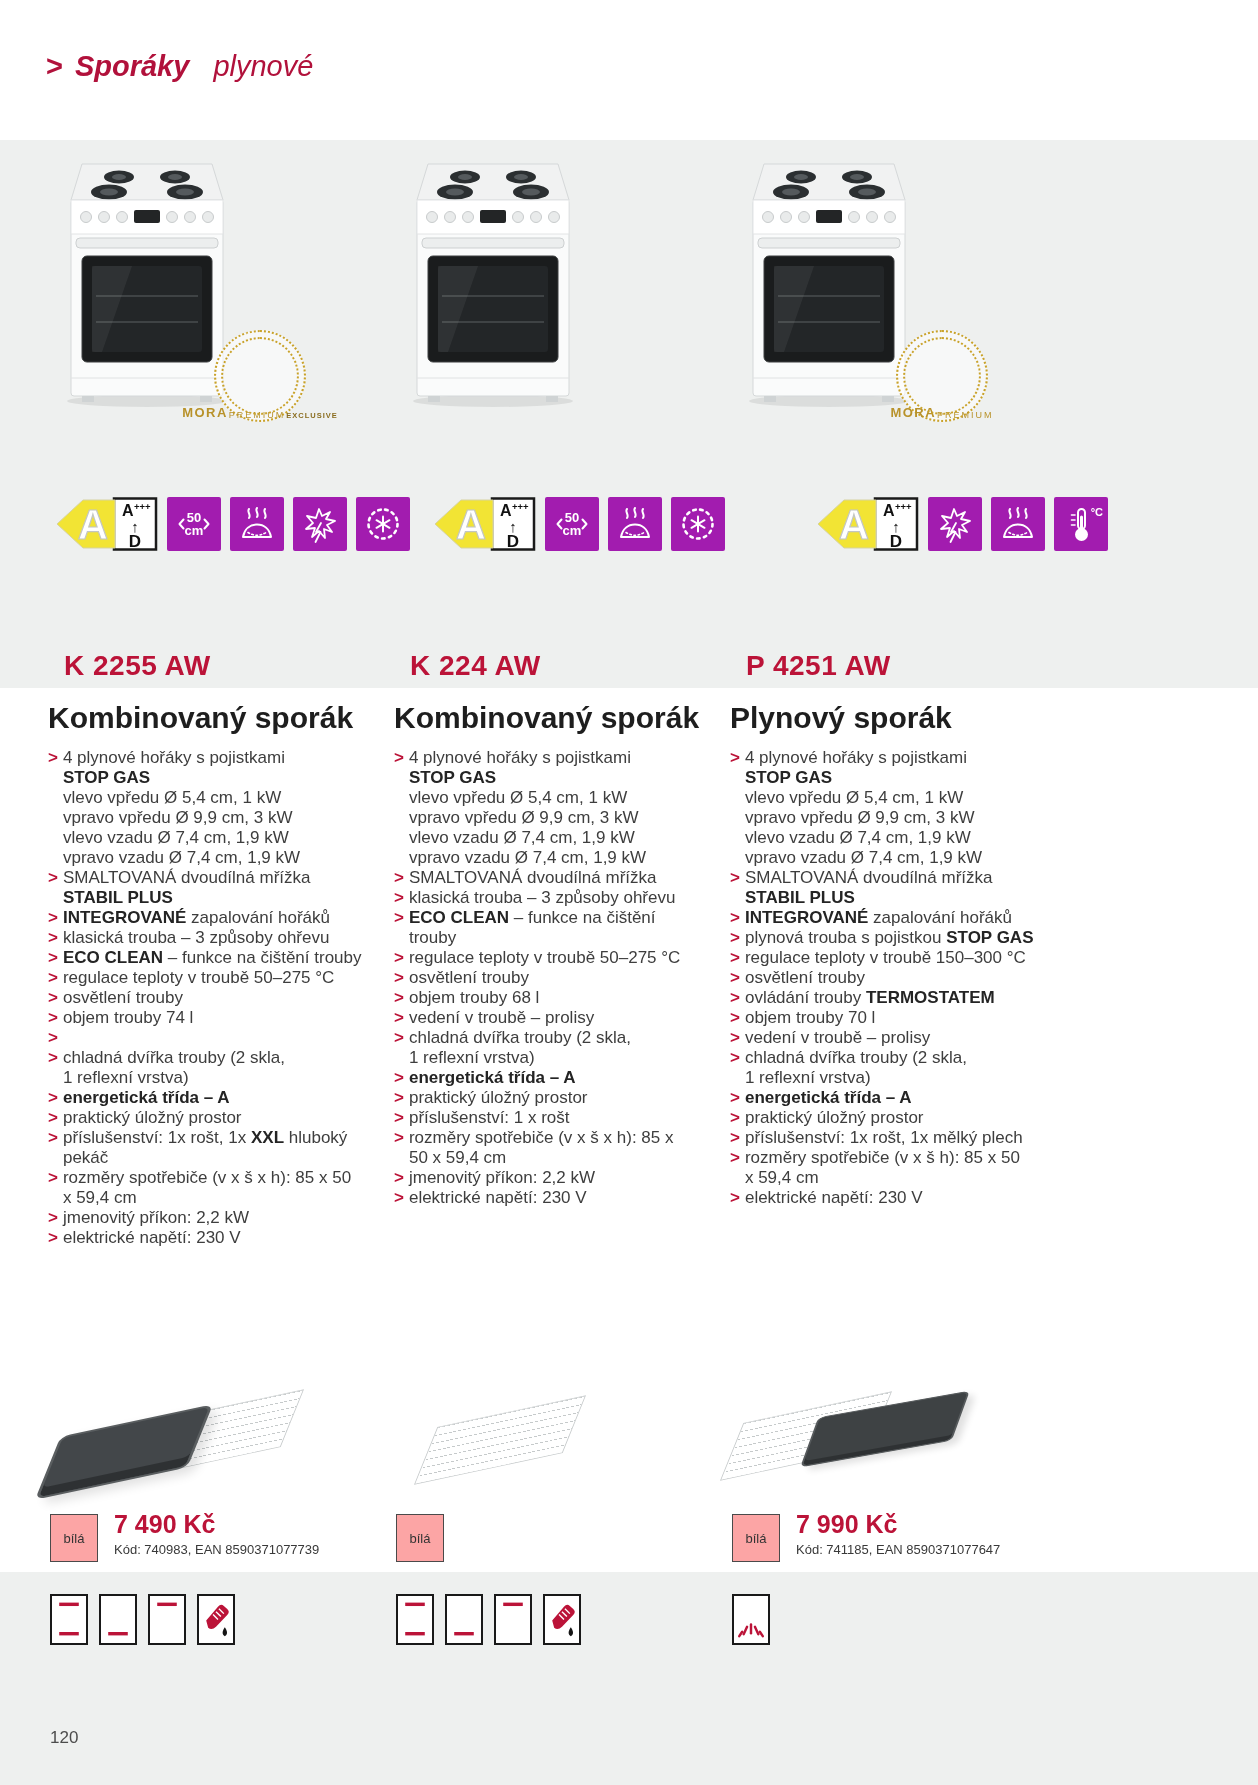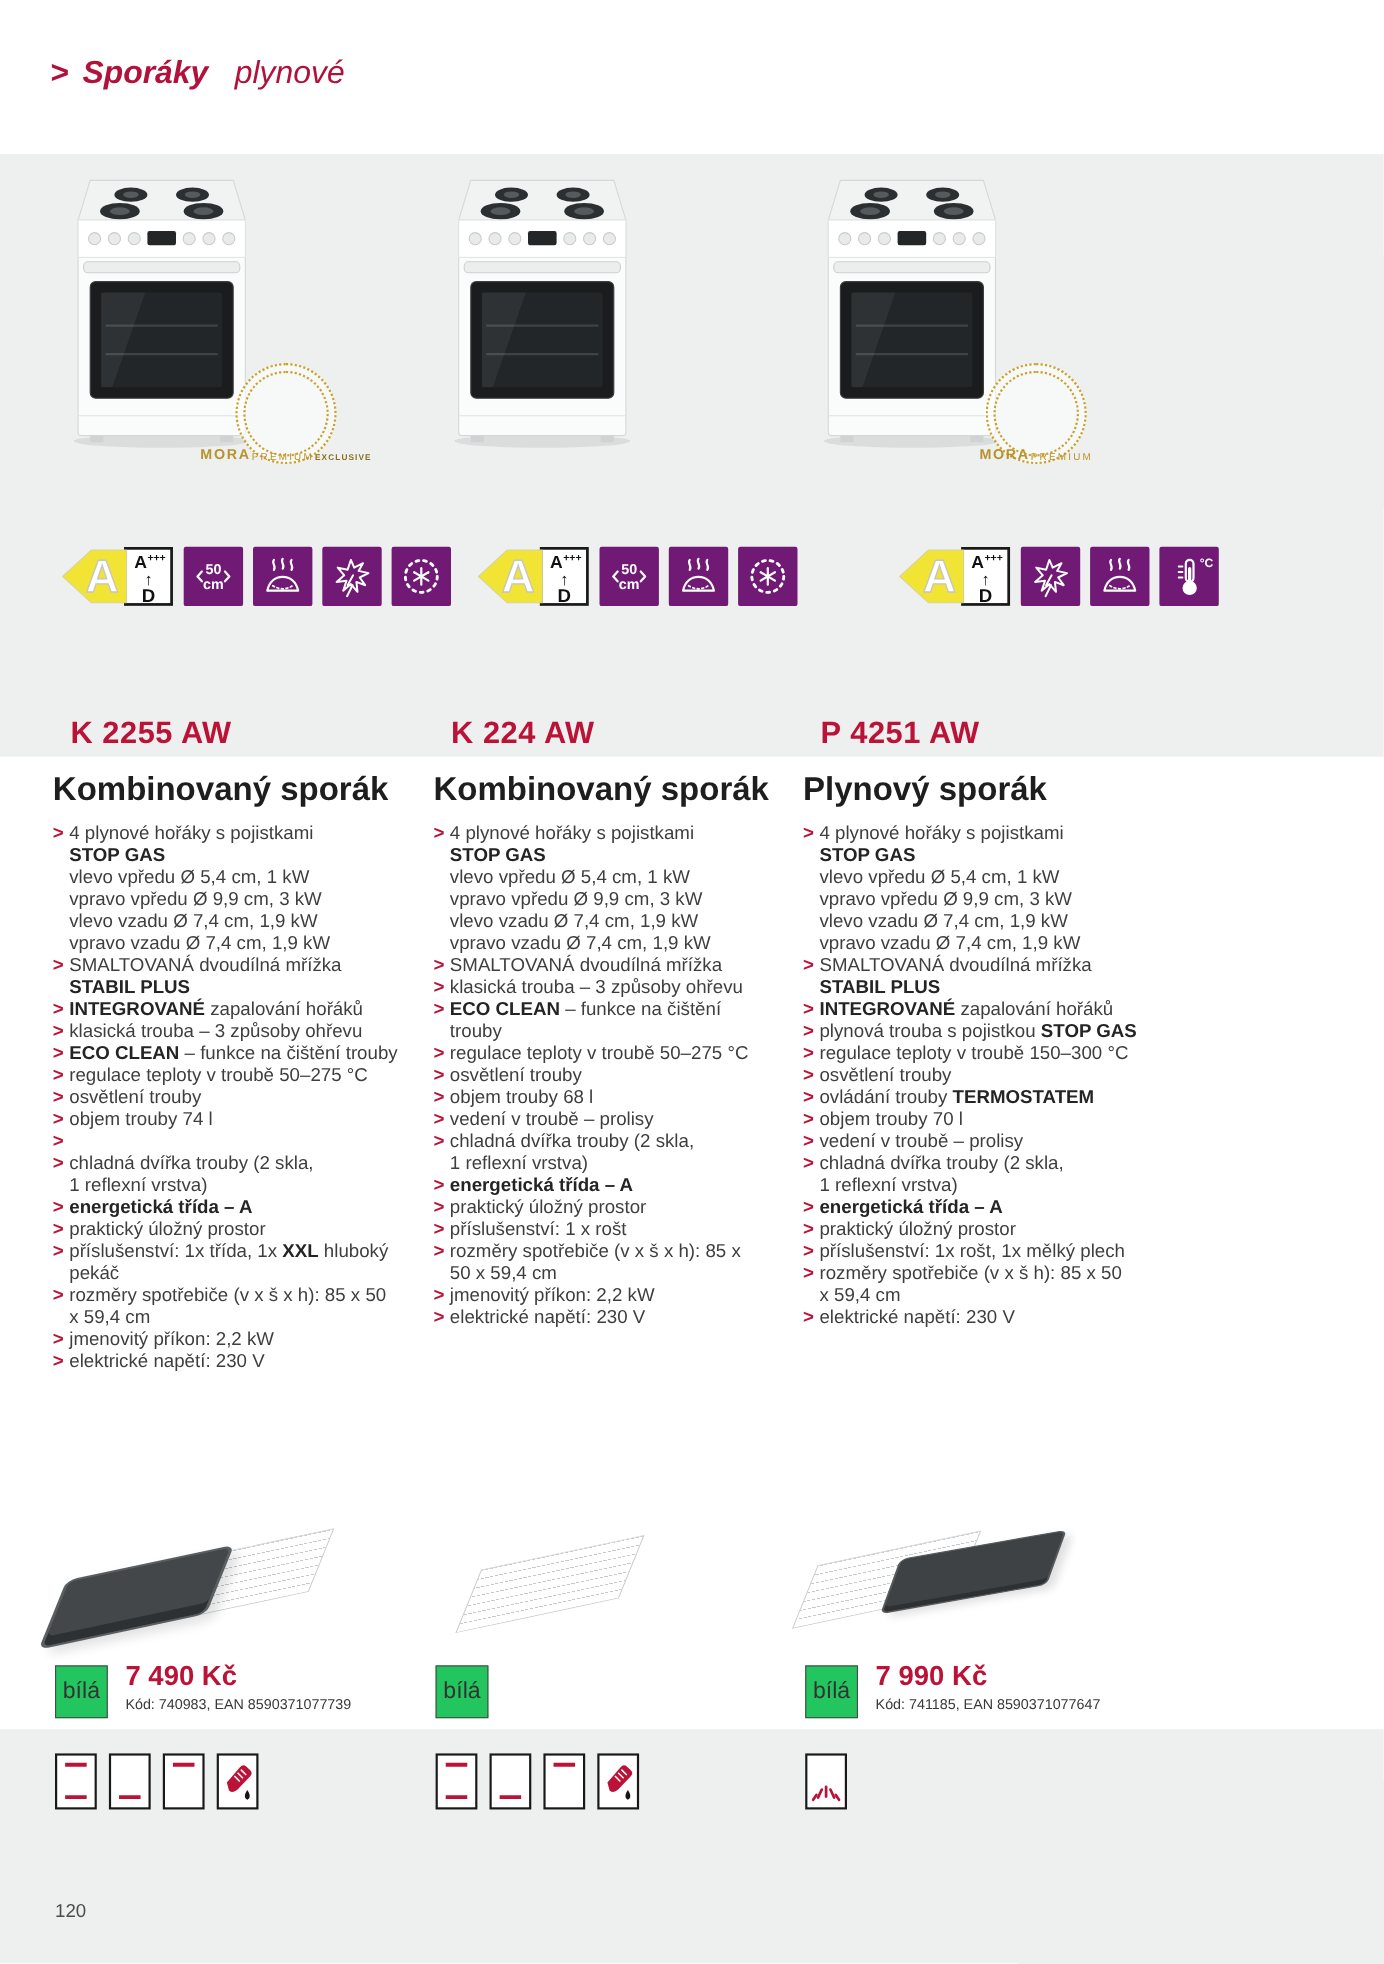--- a/index.html
+++ b/index.html
@@ -31,21 +31,21 @@
   .badge .bl{color:#b8922a;}
   .badge .bl1{font-size:13px;font-weight:bold;letter-spacing:1.5px;}
   .badge .bl2{font-size:9px;letter-spacing:2px;}
   .badge .bl3{font-size:7.5px;font-weight:bold;letter-spacing:1px;color:#8a6d1f;}
   
   .energy-row{position:absolute;top:497px;display:flex;align-items:center;gap:9px;}
   .c1 .energy-row{left:7px;}
   .c2 .energy-row{left:39px;}
   .c3 .energy-row{left:86px;}
   .elabel{flex:0 0 auto;display:block;}
-  .eicon{width:54px;height:54px;background:#701a75;border-radius:2px;position:relative;flex:0 0 auto;}
+  .eicon{width:54px;height:54px;background:#a21caf;border-radius:2px;position:relative;flex:0 0 auto;}
   .eicon svg{position:absolute;left:7px;top:7px;width:40px;height:40px;stroke:#fff;fill:none;stroke-width:2;stroke-linecap:round;stroke-linejoin:round;}
   .icon-label{position:absolute;color:#fff;font-weight:bold;}
   .icon-label-width-50cm{left:0;right:0;top:14px;width:28px;margin:0 auto;font-size:13px;line-height:13px;text-align:center;}
   .icon-label-oven-thermometer{top:9px;right:5px;font-size:11px;}
   
   .model{position:absolute;top:634px;left:0;margin:16px;font-size:28px;font-weight:bold;color:#bb1338;letter-spacing:.5px;}
   .ptype{position:absolute;top:701px;left:0;margin:0;font-size:30px;font-weight:bold;color:#1e1e1e;}
   .features{list-style:none;margin:0;padding:0;position:absolute;top:748px;left:0;width:100%;
     font-size:17px;line-height:20px;color:#3e3e3e;}
   .features li{display:flex;}
@@ -64,22 +64,22 @@
   .acc-flat-sheet{width:150px;height:80px;background:#3e4244;border:2px solid #565a5c;border-radius:8px;
     box-shadow:inset 0 -8px 0 rgba(0,0,0,.25),8px 8px 10px rgba(0,0,0,.12);
     transform:rotate(-10deg) skewX(-30deg) scale(1,.55);z-index:1;}
   .c1 .acc-deep-pan{left:-2px;top:22px;}
   .c1 .acc-wire-rack{left:94px;top:8px;}
   .c2 .acc-wire-rack{left:30px;top:14px;}
   .c3 .acc-wire-rack{left:0px;top:10px;}
   .c3 .acc-flat-sheet{left:78px;top:4px;}
   
   .priceblock{position:absolute;top:1510px;left:2px;display:flex;gap:16px;align-items:flex-start;}
-  .swatch{width:46px;height:46px;border:1.5px solid #4a4a4a;background:#22c55e;margin-top:4px;
-    display:flex;align-items:center;justify-content:center;font-size:21px;color:#333;flex:0 0 auto;}
+  .swatch{width:46px;height:46px;border:1.5px solid #4a4a4a;background:#fca5a5;margin-top:4px;
+    display:flex;align-items:center;justify-content:center;font-size:13px;color:#333;flex:0 0 auto;}
   .price{font-size:25px;font-weight:bold;color:#bb1338;}
   .code{font-size:13px;color:#393939;margin-top:3px;}
   
   .ficons{position:absolute;top:1594px;left:2px;display:flex;gap:11px;}
   .fbox{width:34px;height:47px;border:2.5px solid #191919;background:#fff;position:relative;flex:0 0 auto;}
   .fbox svg{position:absolute;inset:0;width:100%;height:100%;stroke:#bb1338;fill:none;stroke-width:3.5;}
   .pagenum{position:absolute;left:50px;top:1728px;font-size:17px;color:#4c4c4c;z-index:3;}
 </style>
 </head>
 <body>
@@ -225,21 +225,21 @@
       <li>
         <span class="chev">&gt;</span>
         <span class="txt"><b>energetická třída – A</b></span>
       </li>
       <li>
         <span class="chev">&gt;</span>
         <span class="txt"><span>praktický úložný prostor</span></span>
       </li>
       <li>
         <span class="chev">&gt;</span>
-        <span class="txt"><span>příslušenství: 1x třída, 1x </span><b>XXL</b><span> hluboký
+        <span class="txt"><span>příslušenství: 1x rošt, 1x </span><b>XXL</b><span> hluboký
 pekáč</span></span>
       </li>
       <li>
         <span class="chev">&gt;</span>
         <span class="txt"><span>rozměry spotřebiče (v x š x h): 85 x 50
 x 59,4 cm</span></span>
       </li>
       <li>
         <span class="chev">&gt;</span>
         <span class="txt"><span>jmenovitý příkon: 2,2 kW</span></span>

